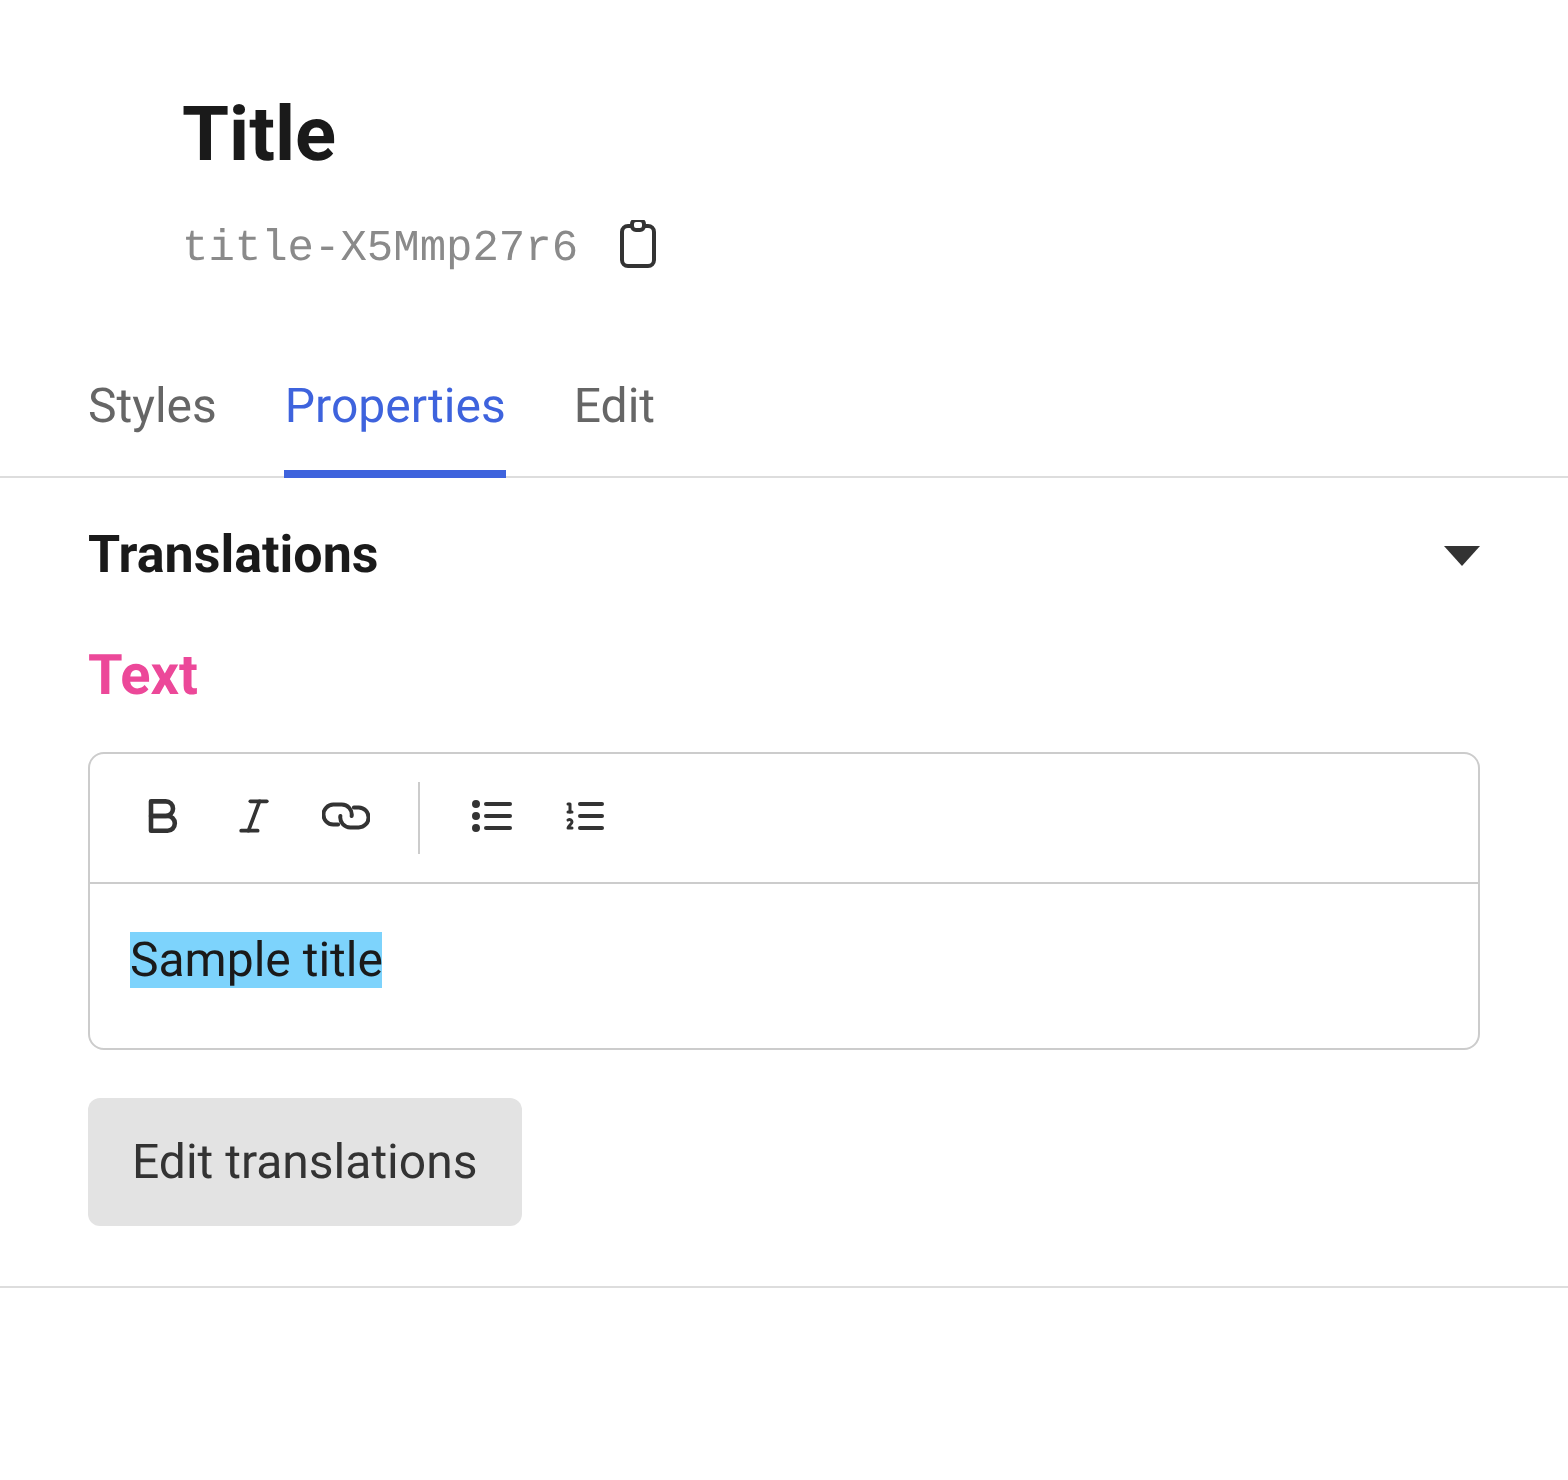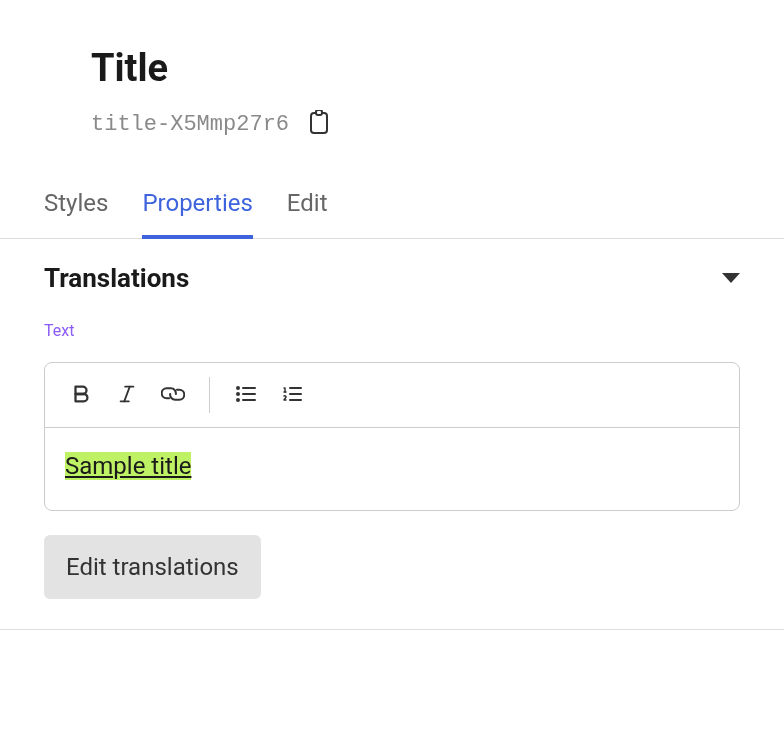--- a/index.html
+++ b/index.html
@@ -81,23 +81,23 @@
       color: #1a1a1a;
     }
     .caret-down {
       width: 0;
       height: 0;
       border-left: 9px solid transparent;
       border-right: 9px solid transparent;
       border-top: 10px solid #333;
     }
     .field-label {
-      font-size: 16px;
-      font-weight: 400;
-      color: #8b5cf6;
+      font-size: 28px;
+      font-weight: 700;
+      color: #ec4899;
       margin-bottom: 22px;
     }
     .editor {
       border: 1px solid #ccc;
       border-radius: 8px;
       overflow: hidden;
     }
     .toolbar {
       border-bottom: 1px solid #ccc;
       display: flex;
@@ -126,22 +126,21 @@
     .editor-content {
       padding: 24px 20px 30px 20px;
       min-height: 60px;
     }
     .editor-text {
       font-size: 24px;
       color: #1a1a1a;
       display: inline;
     }
     .highlighted {
-      background: #bef264;
-      text-decoration: underline;
+      background: #7dd3fc;
     }
     .edit-btn {
       margin-top: 24px;
       background: #e3e3e3;
       border: none;
       border-radius: 6px;
       padding: 18px 22px;
       font-size: 24px;
       color: #333;
       cursor: pointer;

